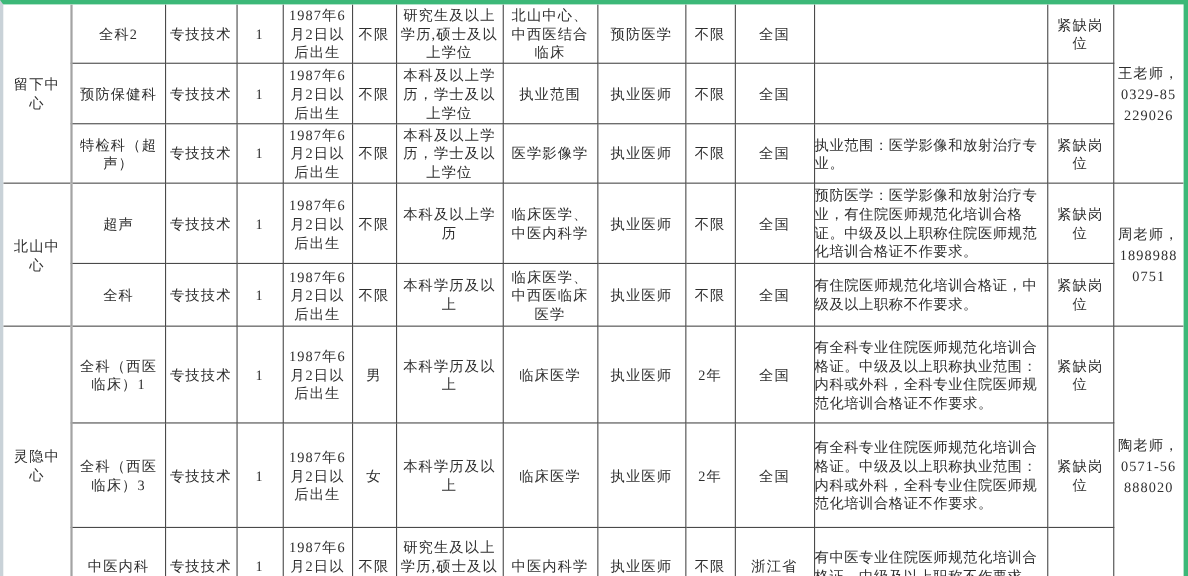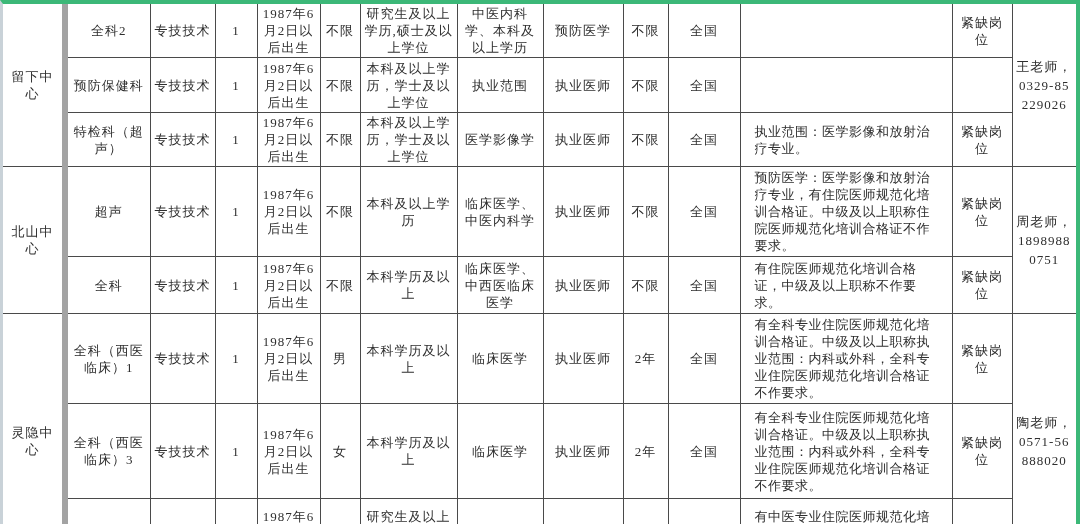--- a/index.html
+++ b/index.html
@@ -26,26 +26,26 @@
     border:1px solid #4a4a4a;
     text-align:center;
     vertical-align:middle;
     padding:1px 3px;
     letter-spacing:1px;
     line-height:17px;
     overflow:hidden;
     word-break:break-word;
   }
   .job-table td.cell-center{
-    border-right:6px solid #a3a3a3;
+    border-right:2px solid #a3a3a3;
     letter-spacing:1px;
   }
   .job-table td.cell-remarks{
     text-align:left;
-    padding:2px 14px;
+    padding:2px 0;
     letter-spacing:0.5px;
   }
   .job-table td.cell-contact{
     word-break:break-all;
     line-height:19px;
   }
   .r1{height:53px}.r2{height:55px}.r3{height:52px}
   .r4{height:68px}.r5{height:57px}
   .r6{height:88px}.r7{height:95px}.r8{height:70px}
 </style>
@@ -72,21 +72,21 @@
     </colgroup>
     <tbody>
       <tr class="r1">
         <td class="cell-center" rowspan="3">留下中心</td>
         <td>全科2</td>
         <td>专技技术</td>
         <td>1</td>
         <td>1987年6月2日以后出生</td>
         <td>不限</td>
         <td>研究生及以上学历,硕士及以上学位</td>
-        <td>中医内科学、本科及以上学历</td>
+        <td>北山中心、中西医结合临床</td>
         <td>预防医学</td>
         <td>不限</td>
         <td>全国</td>
         <td class="cell-remarks"></td>
         <td>紧缺岗位</td>
         <td class="cell-contact" rowspan="3">王老师，0329-85229026</td>
       </tr>
       <tr class="r2">
         <td>预防保健科</td>
         <td>专技技术</td>

